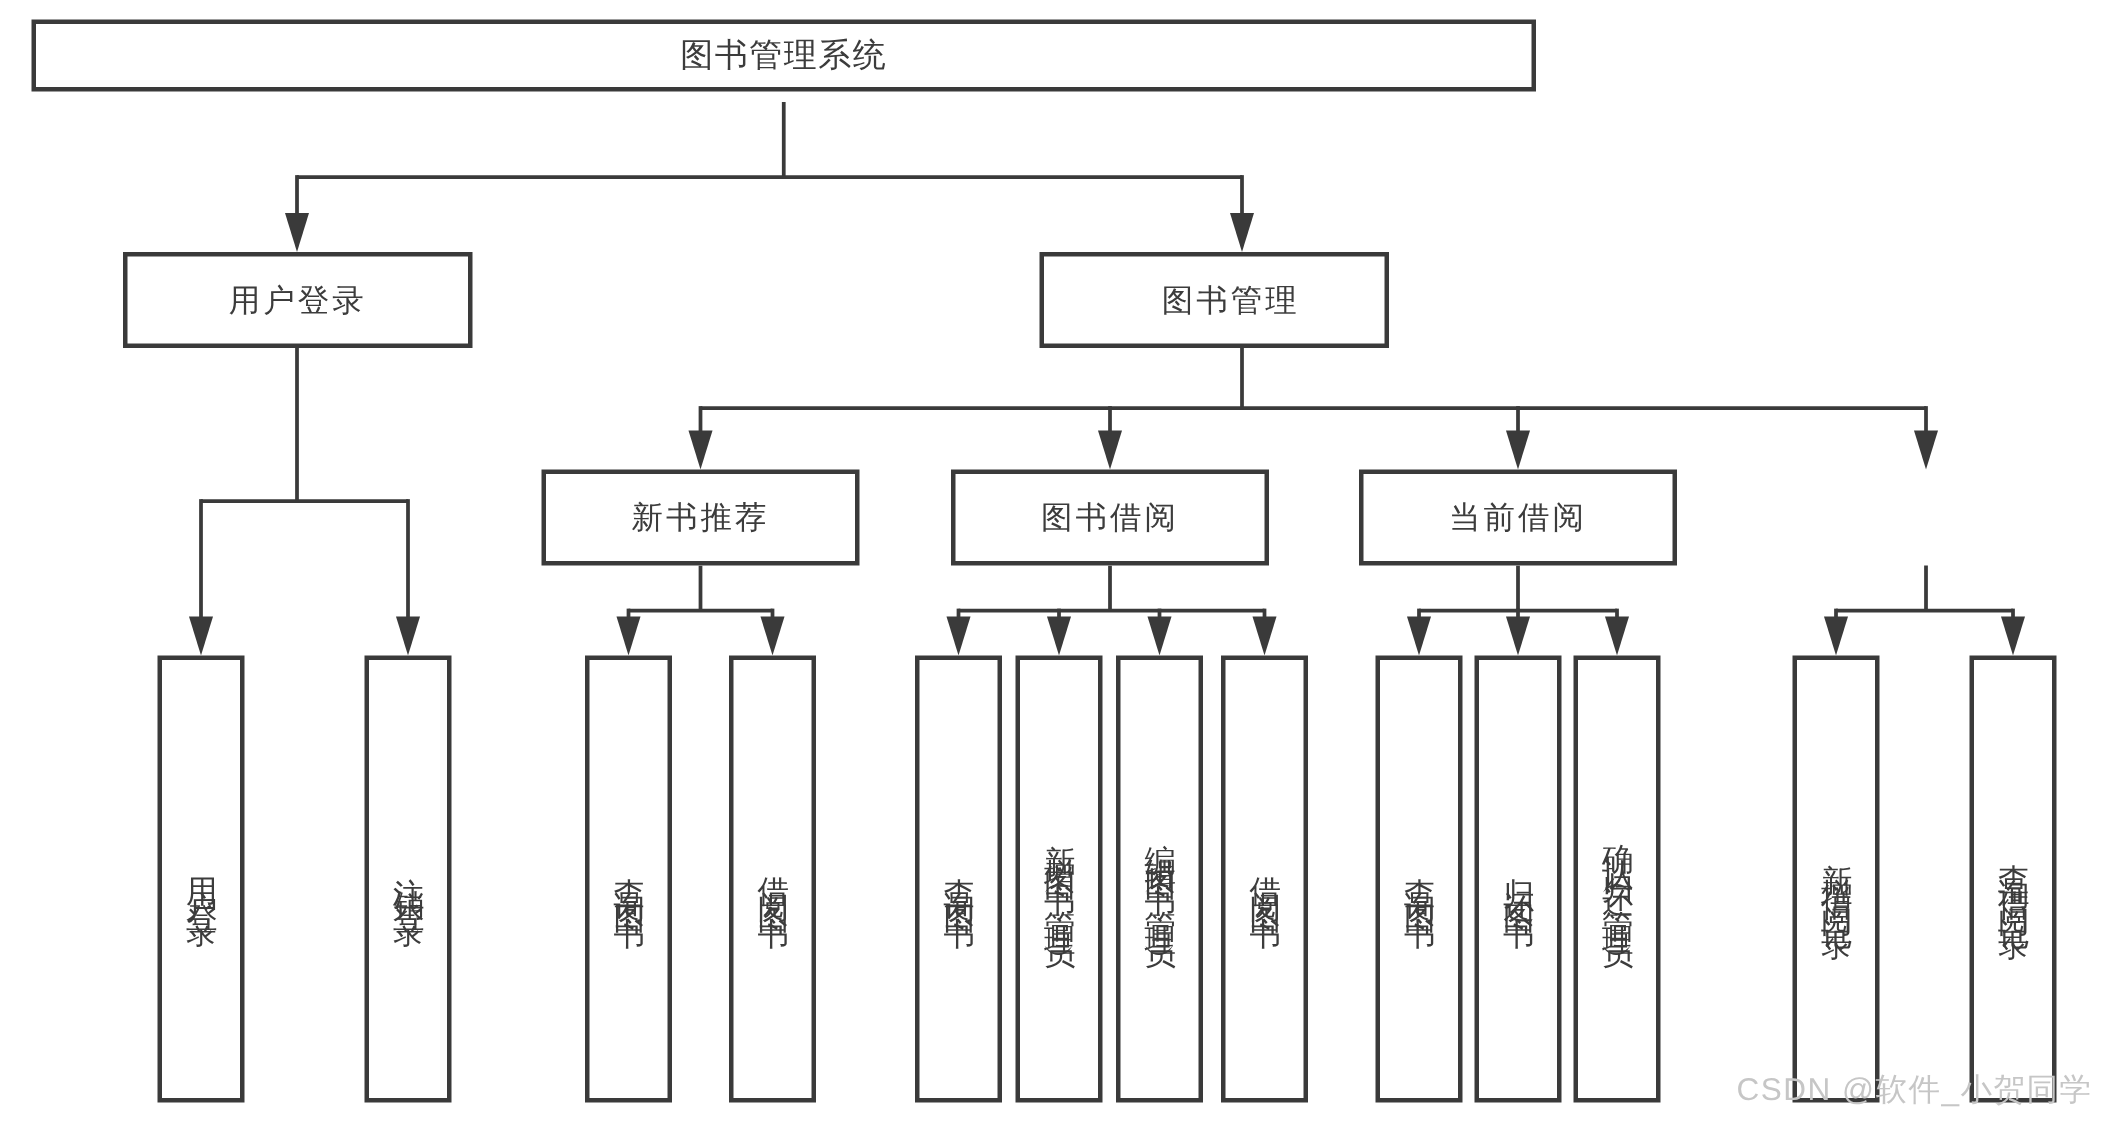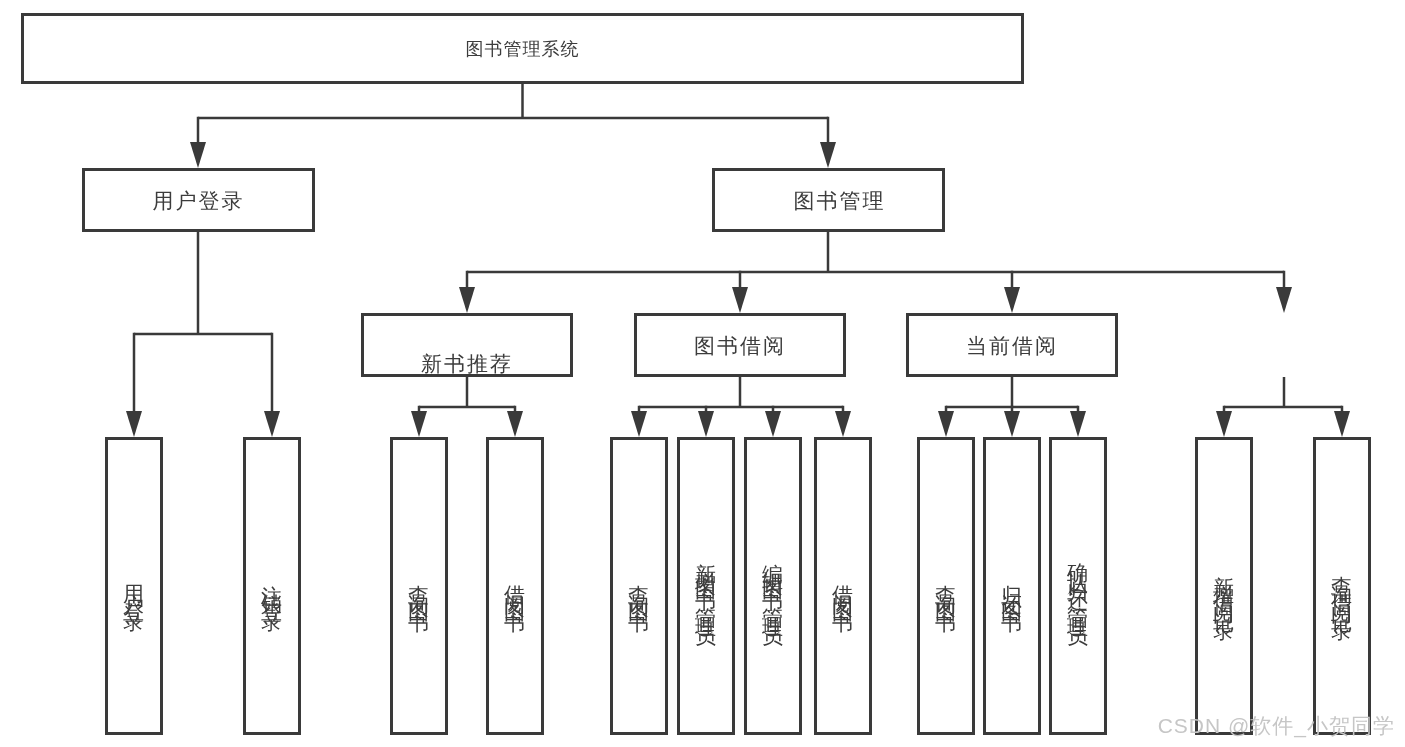--- a/index.html
+++ b/index.html
@@ -29,23 +29,23 @@
     display: flex;
     align-items: center;
     justify-content: center;
     color: #3c3c3c;
     font-size: 21px;
     letter-spacing: 2px;
     z-index: 2;
     line-height: 1;
   }
   .node.root {
-    left: 21px; top: 13px; width: 1003px; height: 71px;
+    left: 21px; top: 13px; width: 1003px; height: 48px;
     letter-spacing: 1px;
-    font-size: 18px;
+    font-size: 22px;
   }
   .node.branch { height: 64px; width: 233px; top: 168px; }
   .node.section { height: 64px; width: 212px; top: 313px; }
   .node.leaf {
     top: 437px; width: 58px; height: 298px;
   }
   .leaf .vtext {
     writing-mode: vertical-rl;
     text-orientation: mixed;
     font-size: 21px;
@@ -136,25 +136,25 @@
     </g>
   </svg>
 
   <div class="node root">
     <span>图书管理系统</span>
   </div>
 
   <div class="node branch" style="left:82px;">
     <span>用户登录</span>
   </div>
-  <div class="node branch" style="left:712px;padding-left:22px;">
+  <div class="node branch" style="left:693px;padding-left:22px;">
     <span>图书管理</span>
   </div>
 
-  <div class="node section" style="left:361px;align-items:flex-end;">
+  <div class="node section" style="left:361px;">
     <span>新书推荐</span>
   </div>
   <div class="node section" style="left:634px;">
     <span>图书借阅</span>
   </div>
   <div class="node section" style="left:906px;">
     <span>当前借阅</span>
   </div>
 
   <div class="node leaf" style="left:105px;">

